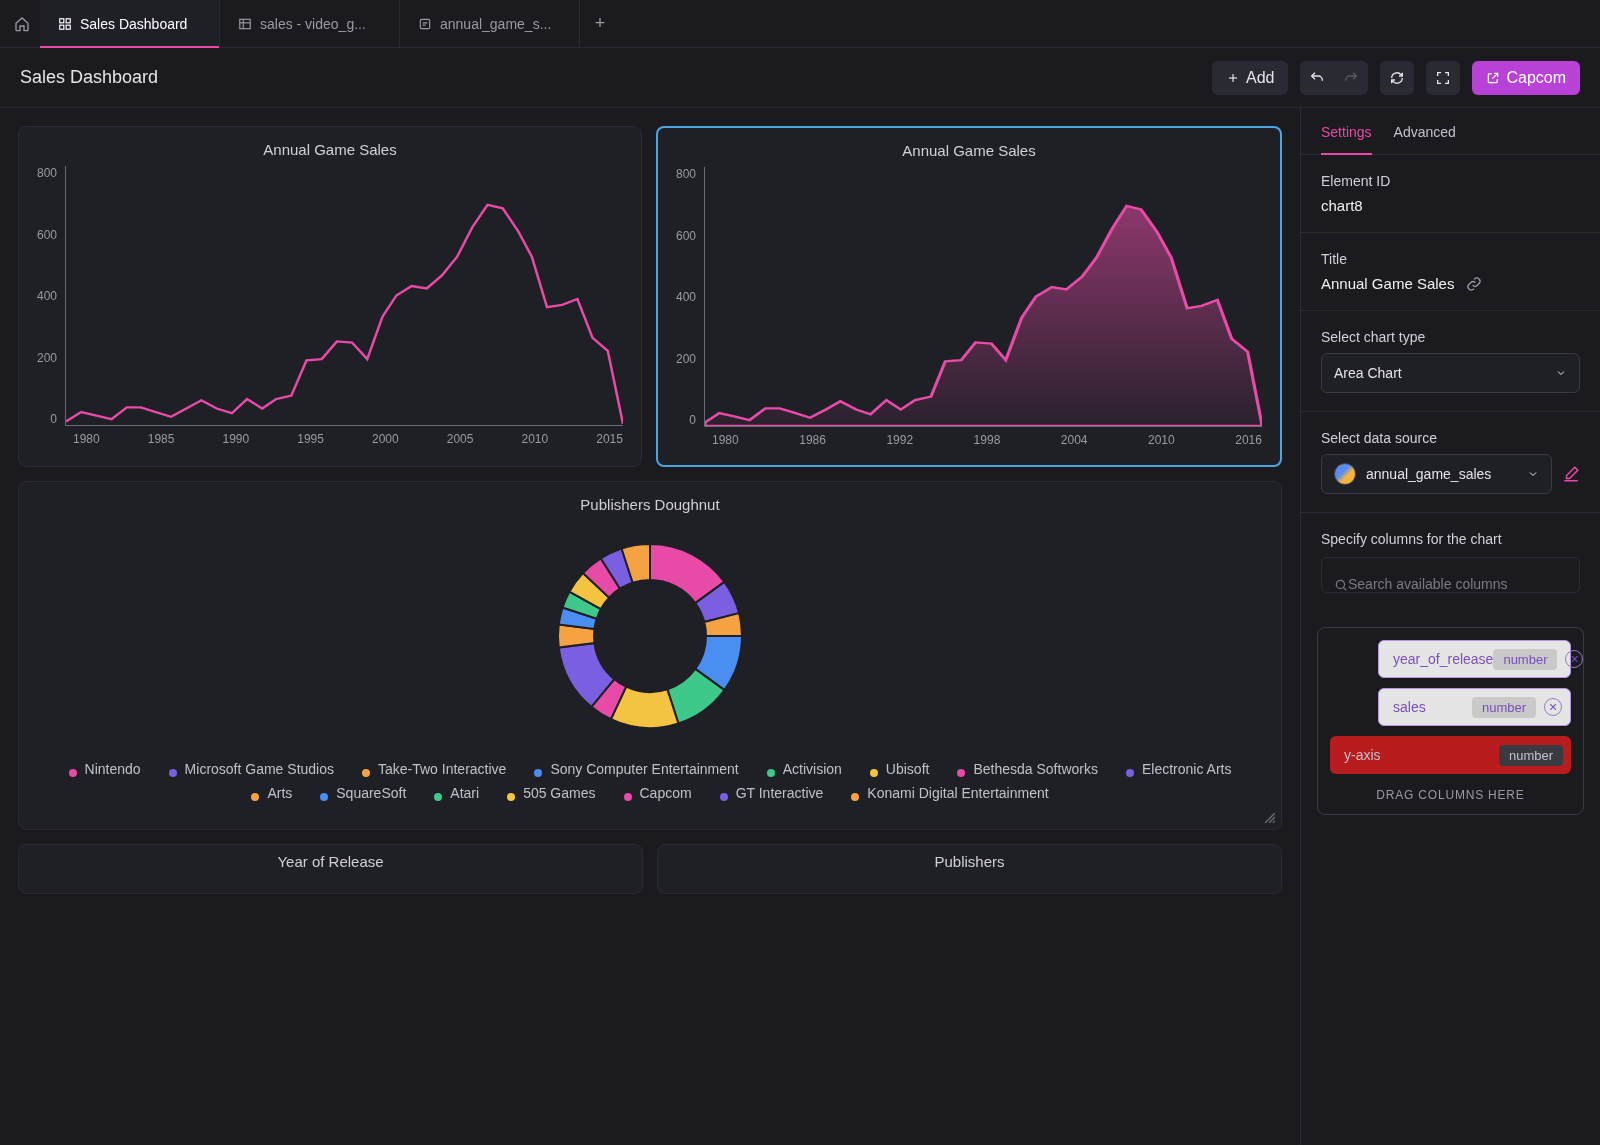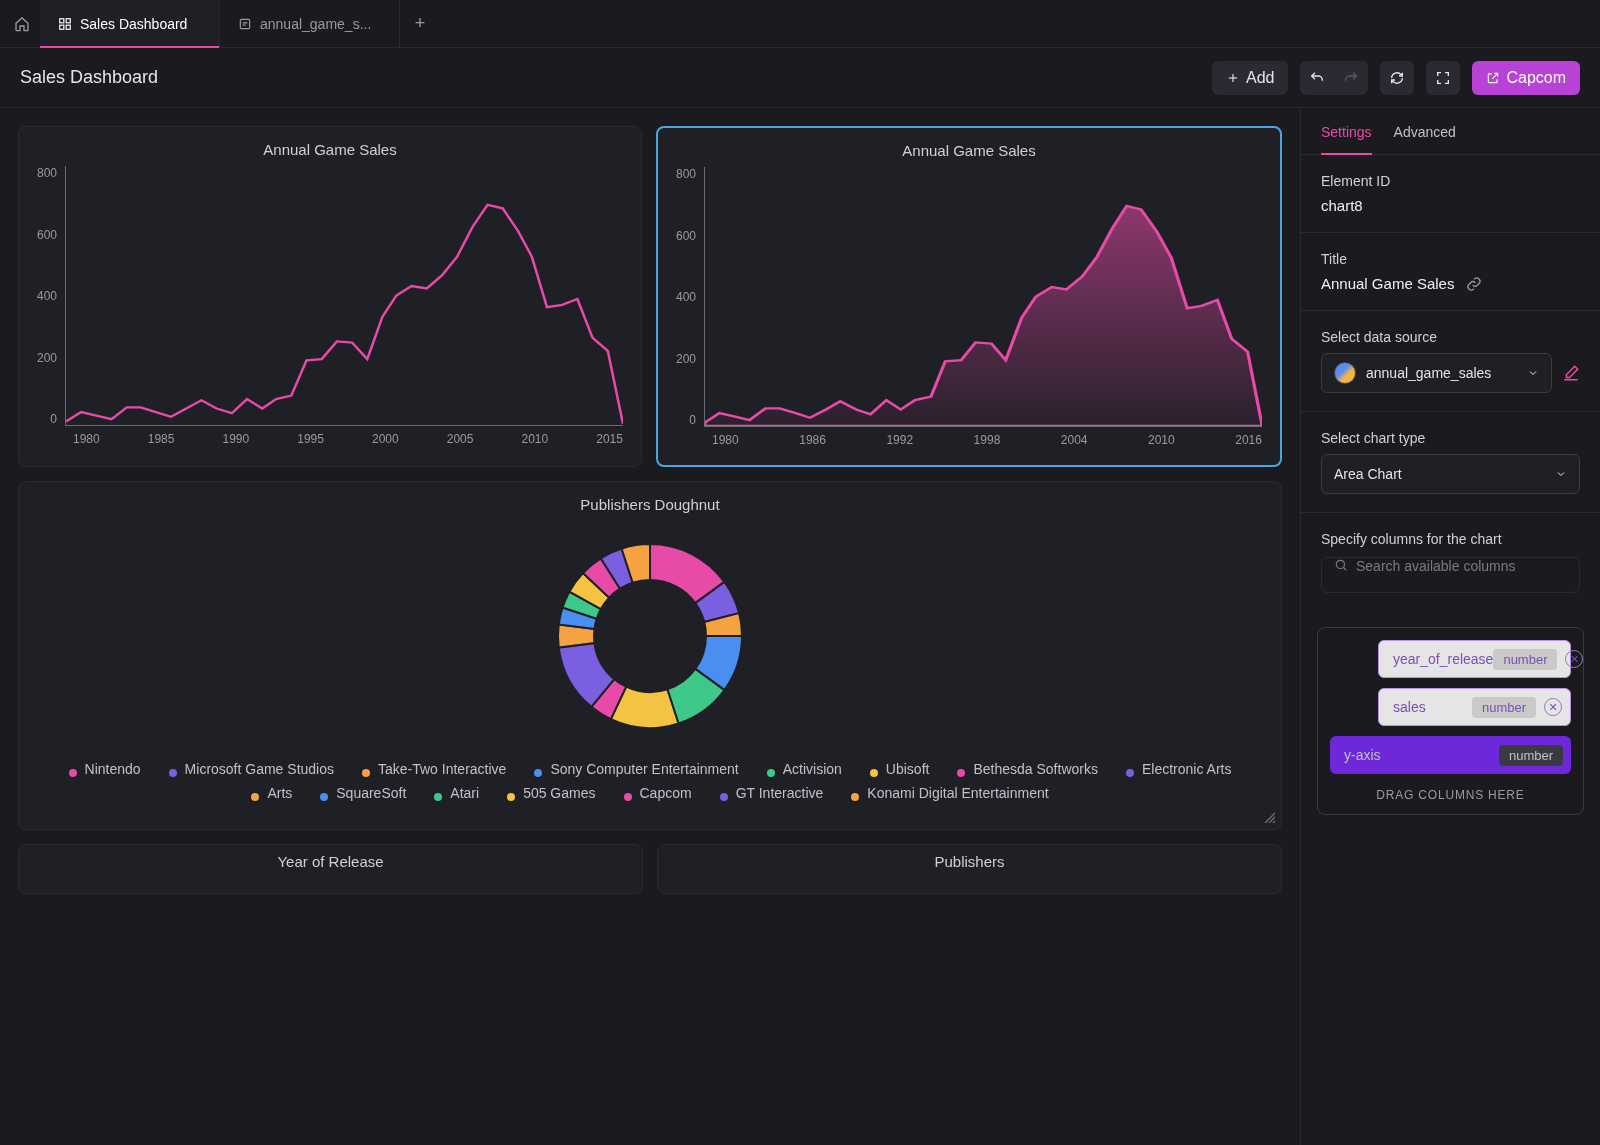--- a/index.html
+++ b/index.html
@@ -297,22 +297,22 @@
 }
 .ds-icon {
   width: 22px;
   height: 22px;
   border-radius: 50%;
   background: linear-gradient(135deg, #5b8def 40%, #f5b342 60%);
   border: 1px solid #4a4a52;
 }
 .search-input {
   display: flex;
-  align-items: flex-start;
-  gap: 8px;
+  align-items: flex-end;
+  gap: 0;
   height: 36px;
   padding: 0 12px;
   border: 1px solid #2a2a30;
   border-radius: 6px;
   color: #7a7a82;
 }
 .columns-box {
   margin: 16px;
   border: 1px solid #3a3a42;
   border-radius: 8px;
@@ -330,21 +330,21 @@
   border-radius: 6px;
   font-size: 14px;
 }
 .col-pill.filled {
   background: #e5e5e5;
   color: #7a4fb8;
   border: 1px solid #b892e8;
   margin-left: 48px;
 }
 .col-pill.empty {
-  background: #6d28d9;
+  background: #b91c1c;
   color: #c0c0c8;
 }
 .type-badge {
   background: rgba(0,0,0,0.12);
   padding: 3px 10px;
   border-radius: 4px;
   font-size: 13px;
 }
 .type-badge.dk {
   background: #3a3a42;
@@ -381,20 +381,28 @@
         </svg>
     </div>
     <div class="tab active">
       <svg width="14" height="14" viewBox="0 0 24 24" fill="none" stroke="currentColor" stroke-width="2">
           <rect x="3" y="3" width="7" height="7"></rect>
           <rect x="14" y="3" width="7" height="7"></rect>
           <rect x="3" y="14" width="7" height="7"></rect>
           <rect x="14" y="14" width="7" height="7"></rect>
         </svg>
       <span>Sales Dashboard</span>
+    </div>
+    <div class="tab">
+      <svg width="14" height="14" viewBox="0 0 24 24" fill="none" stroke="currentColor" stroke-width="2">
+          <rect x="3" y="4" width="18" height="16"></rect>
+          <line x1="3" y1="10" x2="21" y2="10"></line>
+          <line x1="9" y1="4" x2="9" y2="20"></line>
+        </svg>
+      <span>sales - video_g...</span>
     </div>
     <div class="tab">
       <svg width="14" height="14" viewBox="0 0 24 24" fill="none" stroke="currentColor" stroke-width="2">
           <rect x="4" y="4" width="16" height="16" rx="2"></rect>
           <path d="M8 10h8M8 14h5"></path>
         </svg>
       <span>annual_game_s...</span>
     </div>
     <div class="tab-add">+</div>
   </div>
@@ -630,48 +638,48 @@
         <div class="title-row">
           <div class="section-value">Annual Game Sales</div>
           <svg width="16" height="16" viewBox="0 0 24 24" fill="none" stroke="#9a9aa0" stroke-width="2">
               <path d="M10 14a5 5 0 007 0l3-3a5 5 0 00-7-7l-1 1"></path>
               <path d="M14 10a5 5 0 00-7 0l-3 3a5 5 0 007 7l1-1"></path>
             </svg>
         </div>
       </div>
 
       <div class="section">
+        <div class="section-label">Select chart type</div>
+        <div class="select-box">
+          <span>Area Chart</span>
+          <svg width="12" height="12" viewBox="0 0 24 24" fill="none" stroke="currentColor" stroke-width="2">
+              <polyline points="6 9 12 15 18 9"></polyline>
+            </svg>
+        </div>
+      </div>
+
+      <div class="section">
         <div class="section-label">Select data source</div>
         <div class="select-row">
           <div class="select-box" style="flex:1">
             <div style="display:flex;align-items:center;gap:10px">
               <div class="ds-icon"></div>
               <span>annual_game_sales</span>
             </div>
             <svg width="12" height="12" viewBox="0 0 24 24" fill="none" stroke="currentColor" stroke-width="2">
                 <polyline points="6 9 12 15 18 9"></polyline>
               </svg>
           </div>
           <svg width="18" height="18" viewBox="0 0 24 24" fill="none" stroke="#e84ba7" stroke-width="2">
               <path d="M17 3l4 4-11 11H6v-4z"></path>
               <path d="M3 21h18"></path>
             </svg>
         </div>
       </div>
 
-      <div class="section">
-        <div class="section-label">Select chart type</div>
-        <div class="select-box">
-          <span>Area Chart</span>
-          <svg width="12" height="12" viewBox="0 0 24 24" fill="none" stroke="currentColor" stroke-width="2">
-              <polyline points="6 9 12 15 18 9"></polyline>
-            </svg>
-        </div>
-      </div>
-
       <div class="section" style="border-bottom:none">
         <div class="section-label">Specify columns for the chart</div>
         <div class="search-input" style="margin-top:10px">
           <svg width="14" height="14" viewBox="0 0 24 24" fill="none" stroke="currentColor" stroke-width="2">
               <circle cx="11" cy="11" r="7"></circle>
               <line x1="21" y1="21" x2="16" y2="16"></line>
             </svg>
           <span>Search available columns</span>
         </div>
       </div>

